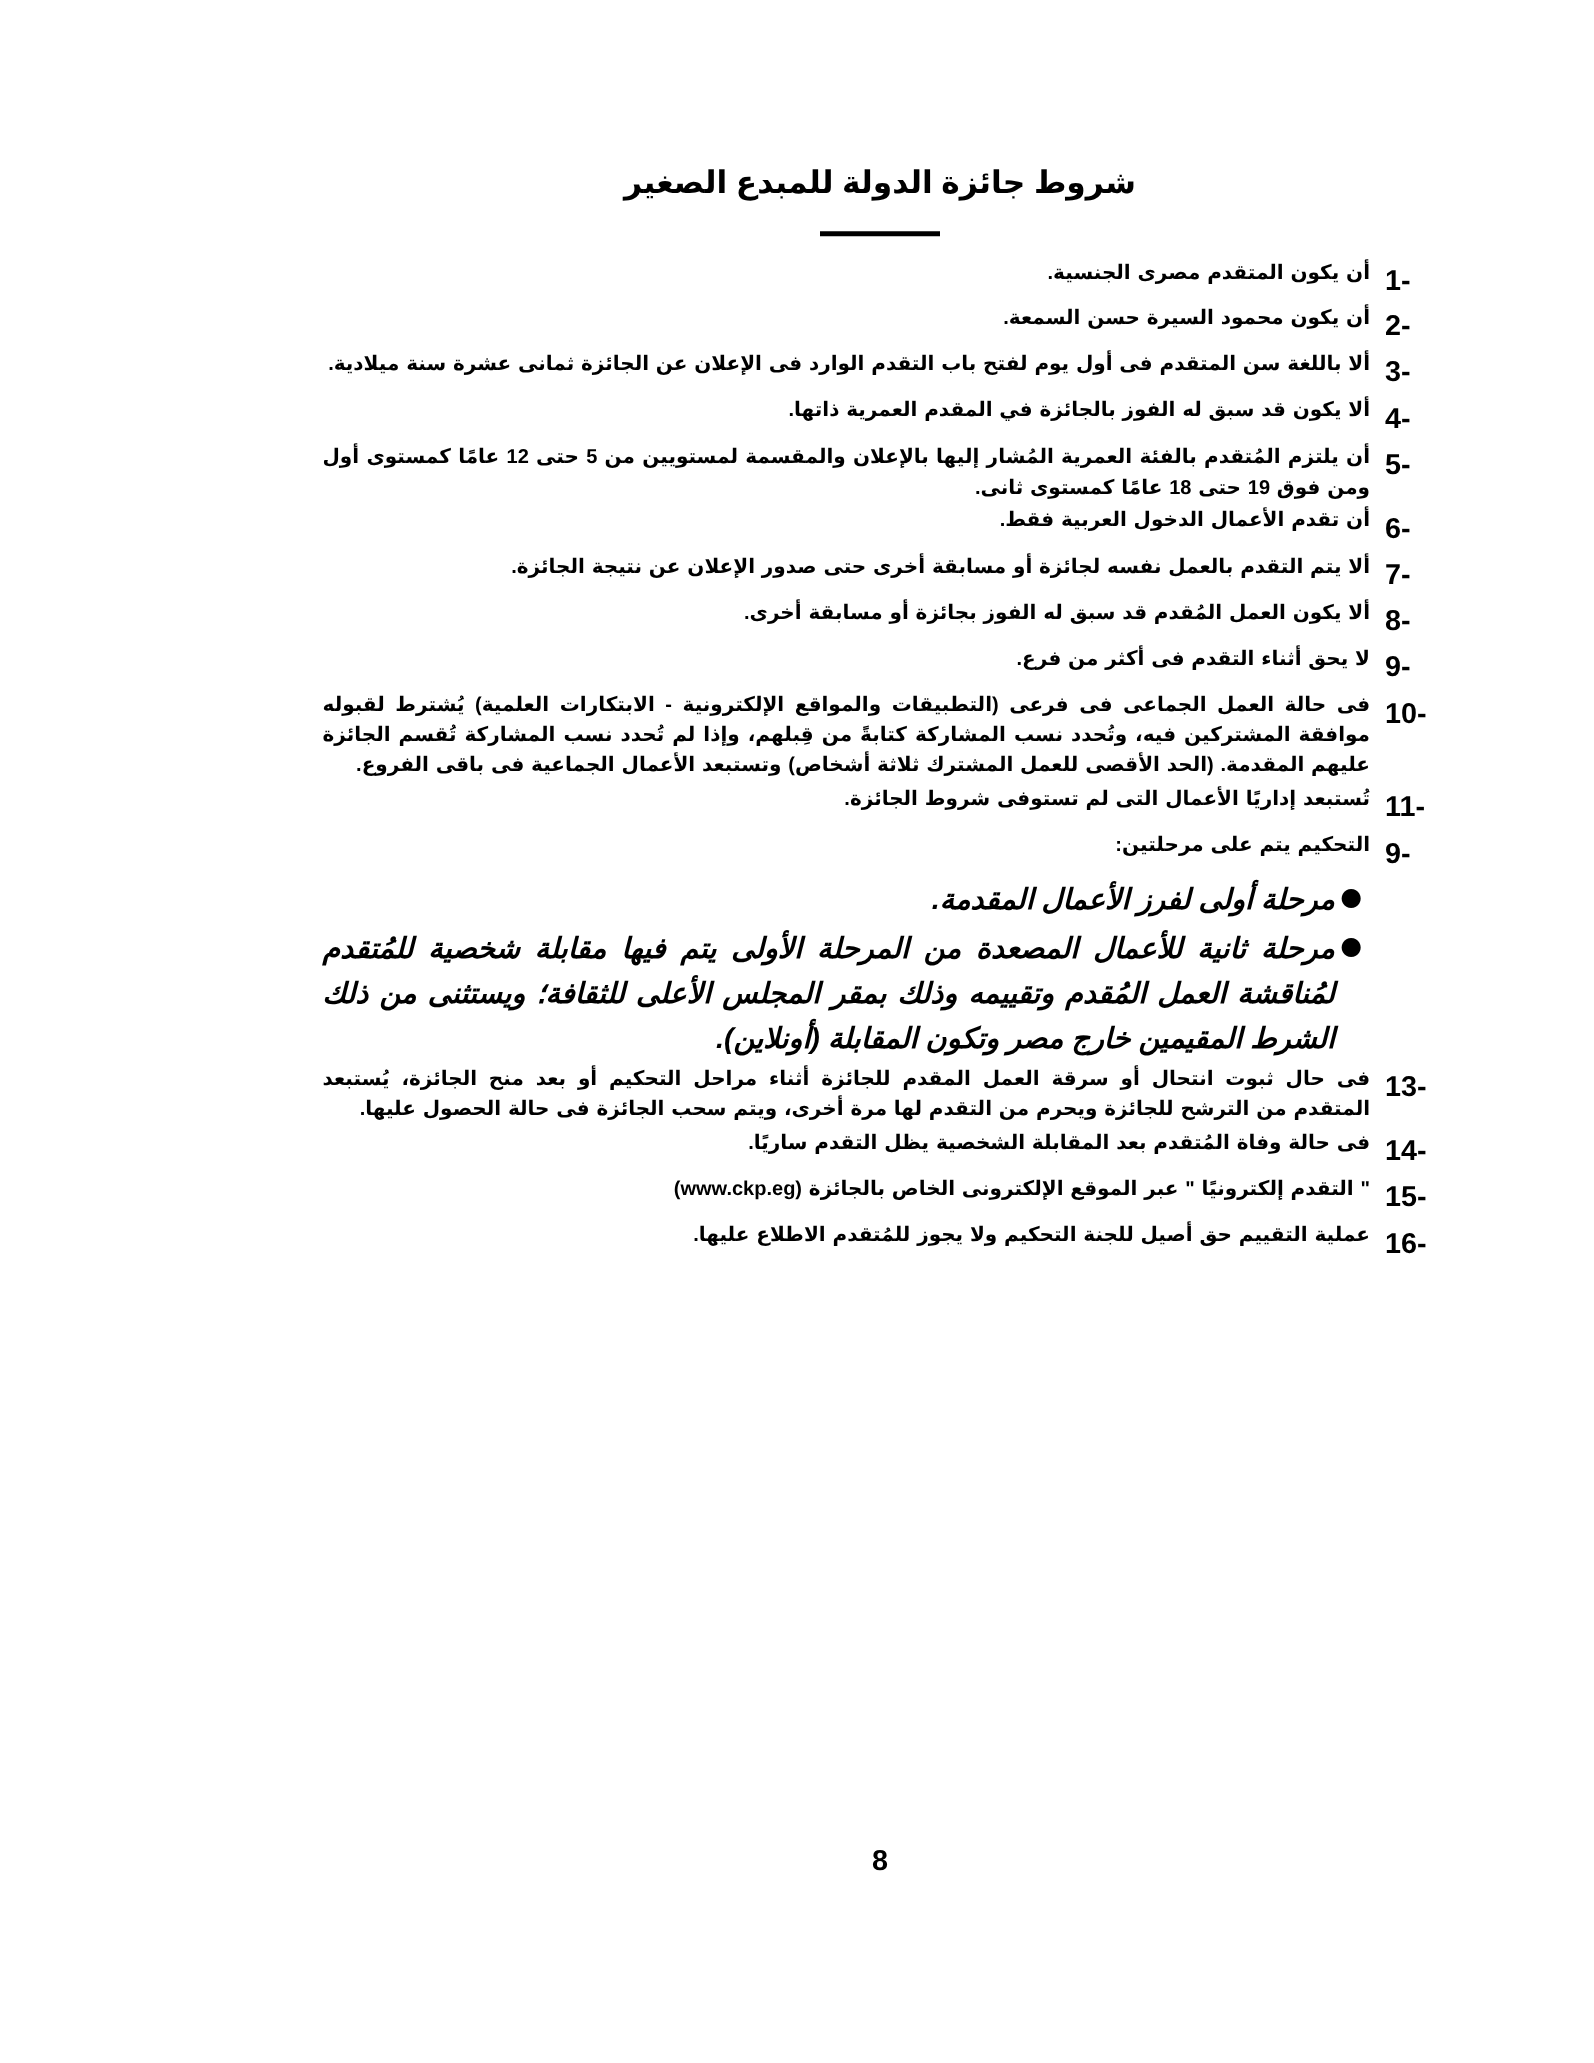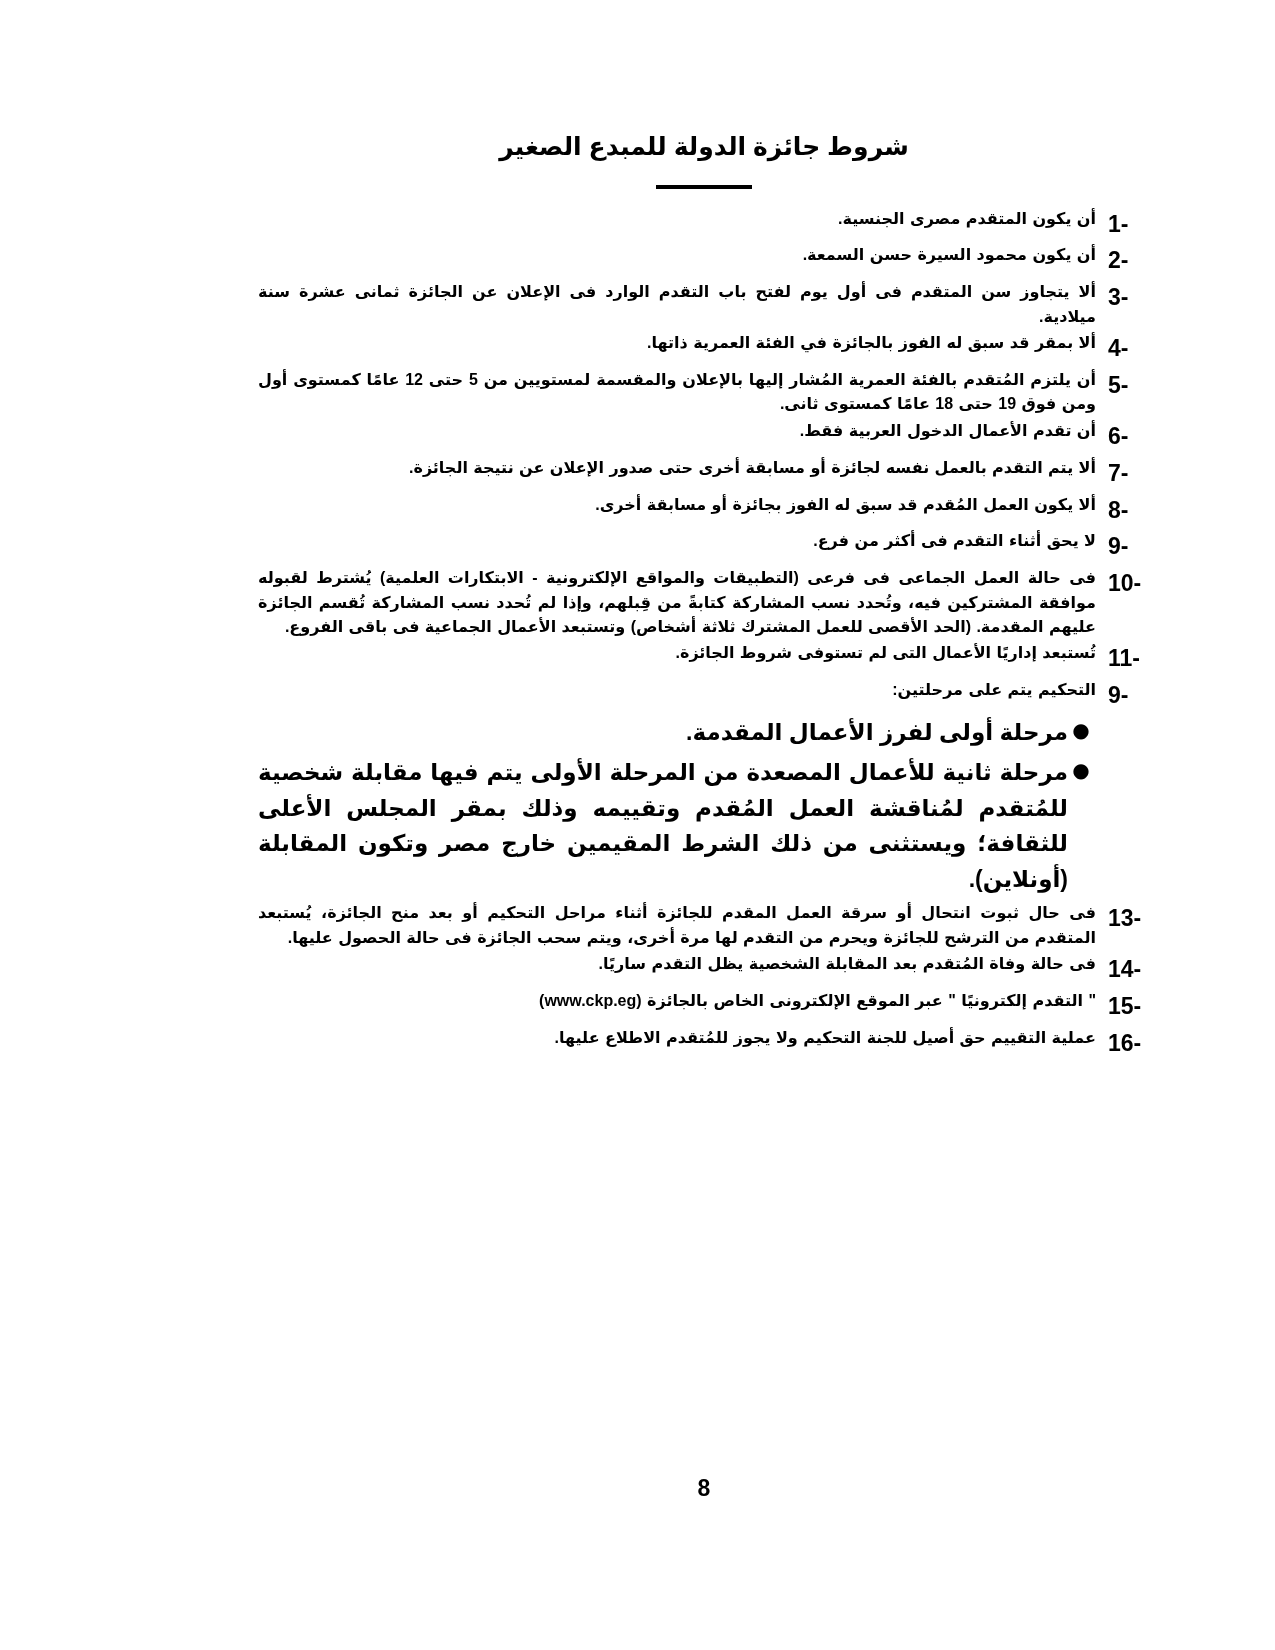--- a/index.html
+++ b/index.html
@@ -107,20 +107,21 @@
   }
   .subitem-body {
     flex: 1 1 auto;
     font-family: "Liberation Sans", "DejaVu Sans", sans-serif;
     font-weight: bold;
     font-size: 23px;
     line-height: 1.55;
     text-align: justify;
     text-align-last: right;
     direction: rtl;
+    font-style: italic;
   }
   li.subitem.short .subitem-body {
     text-align: right;
   }
 
   
   .closing {
     font-family: "Liberation Sans", "DejaVu Sans", sans-serif;
     font-weight: bold;
     font-size: 23px;
@@ -162,26 +163,26 @@
       <span class="cond-body">أن يكون المتقدم مصرى الجنسية.</span>
     </li>
 
     <li class="cond short">
       <span class="cond-num">2-</span>
       <span class="cond-body">أن يكون محمود السيرة حسن السمعة.</span>
     </li>
 
     <li class="cond">
       <span class="cond-num">3-</span>
-      <span class="cond-body">ألا يتجاوز سن المتقدم فى أول يوم لفتح باب التقدم الوارد فى الإعلان عن الجائزة ثمانى عشرة سنة ميلادية.</span>
+      <span class="cond-body">ألا باللغة سن المتقدم فى أول يوم لفتح باب التقدم الوارد فى الإعلان عن الجائزة ثمانى عشرة سنة ميلادية.</span>
     </li>
 
     <li class="cond short">
       <span class="cond-num">4-</span>
-      <span class="cond-body">ألا بمقر قد سبق له الفوز بالجائزة في الفئة العمرية ذاتها.</span>
+      <span class="cond-body">ألا يكون قد سبق له الفوز بالجائزة في المقدم العمرية ذاتها.</span>
     </li>
 
     <li class="cond">
       <span class="cond-num">5-</span>
       <span class="cond-body">أن يلتزم المُتقدم بالفئة العمرية المُشار إليها بالإعلان والمقسمة لمستويين من 5 حتى 12 عامًا كمستوى أول ومن فوق 19 حتى 18 عامًا كمستوى ثانى.</span>
     </li>
 
     <li class="cond short">
       <span class="cond-num">6-</span>
       <span class="cond-body">أن تقدم الأعمال الدخول العربية فقط.</span>

